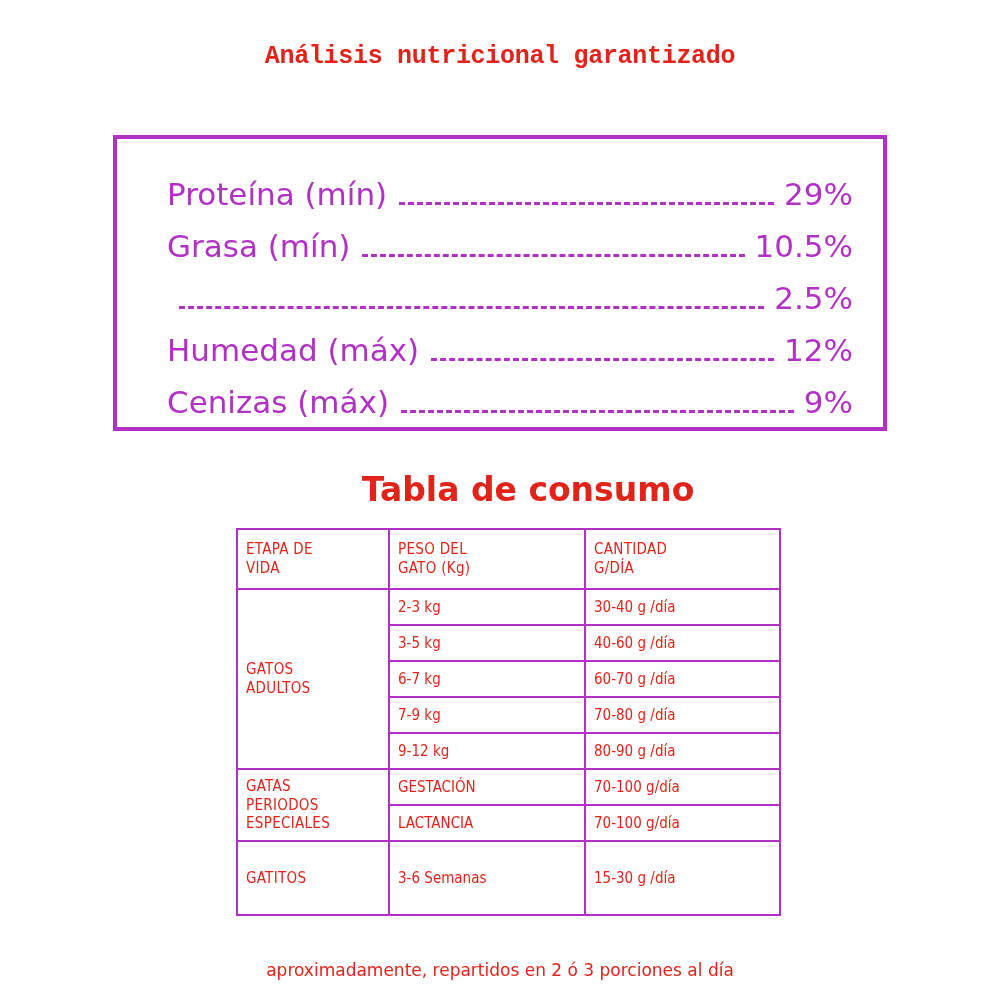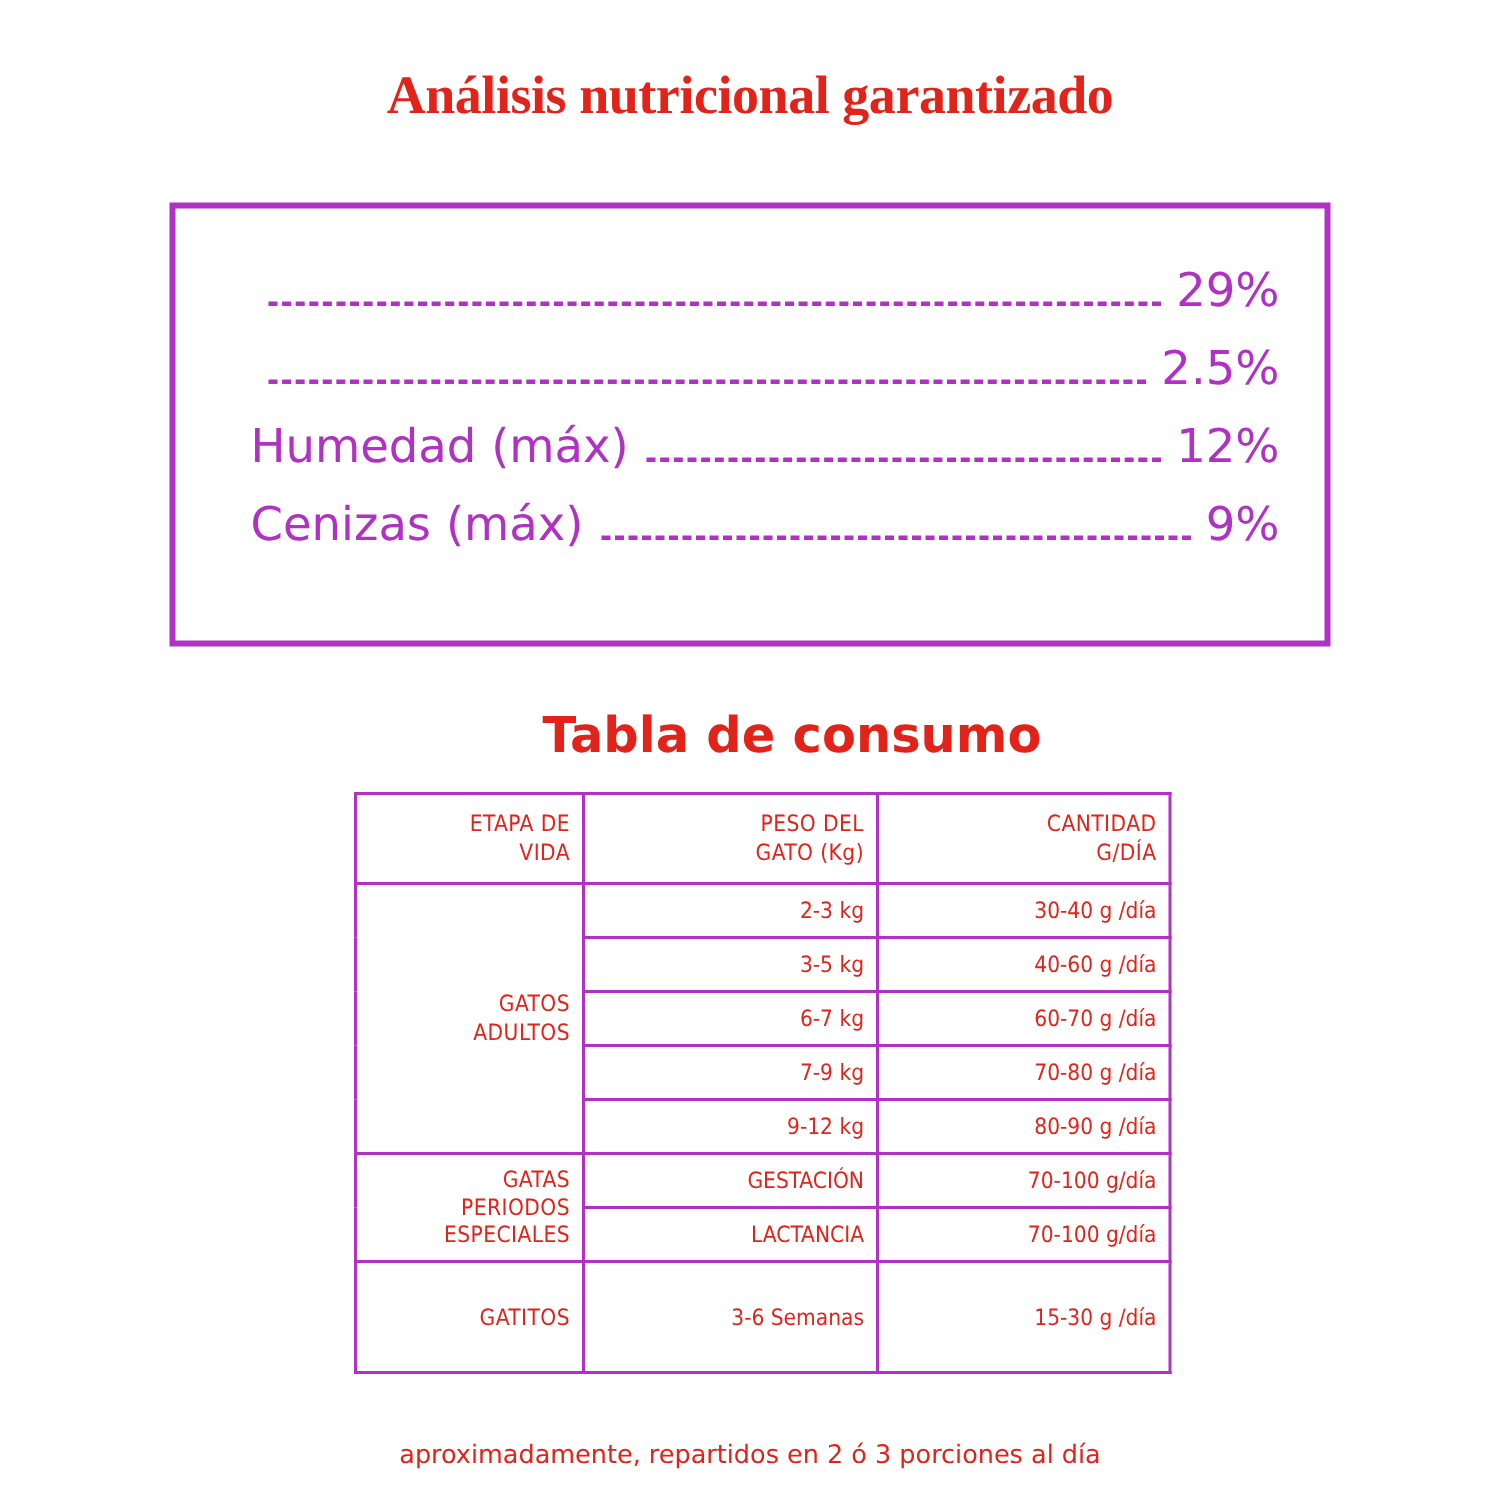--- a/index.html
+++ b/index.html
@@ -17,25 +17,25 @@
     position: relative;
     width: 1000px;
     height: 1000px;
     box-sizing: border-box;
   }
 
   
   .nutri-title {
     text-align: center;
     color: #e2231a;
-    font-size: 36px;
+    font-size: 25px;
     font-weight: bold;
     letter-spacing: -0.3px;
     margin-top: 42px;
-    font-family: Liberation Serif, serif;
+    font-family: Liberation Mono, monospace;
   }
   .nutri-box {
     position: absolute;
     left: 113px;
     top: 93px;
     width: 774px;
     height: 296px;
     border: 4px solid #b131c4;
     box-sizing: border-box;
     padding: 22px 30px 0 50px;
@@ -81,21 +81,21 @@
     position: absolute;
     left: 236px;
     top: 486px;
     width: 543px;
     border-collapse: collapse;
     table-layout: fixed;
   }
   table.consumo td, table.consumo th {
     border: 2px solid #b131c4;
     color: #e2231a;
-    text-align: right;
+    text-align: left;
     font-family: "DejaVu Sans Condensed", "DejaVu Sans", sans-serif;
     font-size: 15px;
     padding: 6px 8px;
     line-height: 1.25;
   }
   table.consumo th {
     font-weight: normal;
     letter-spacing: 0.3px;
     height: 46px;
   }
@@ -124,22 +124,28 @@
 </style>
 </head>
 <body>
 
 <div class="page">
 
   <div class="nutri-title">Análisis nutricional garantizado</div>
 
   <div class="nutri-box">
     <div class="nutri-row">
+      <span class="nutri-label">Proteína (mín)</span>
       <span class="nutri-dots"></span>
       <span class="nutri-value">29%</span>
+    </div>
+    <div class="nutri-row">
+      <span class="nutri-label">Grasa (mín)</span>
+      <span class="nutri-dots"></span>
+      <span class="nutri-value">10.5%</span>
     </div>
     <div class="nutri-row">
       <span class="nutri-dots"></span>
       <span class="nutri-value">2.5%</span>
     </div>
     <div class="nutri-row">
       <span class="nutri-label">Humedad (máx)</span>
       <span class="nutri-dots"></span>
       <span class="nutri-value">12%</span>
     </div>

